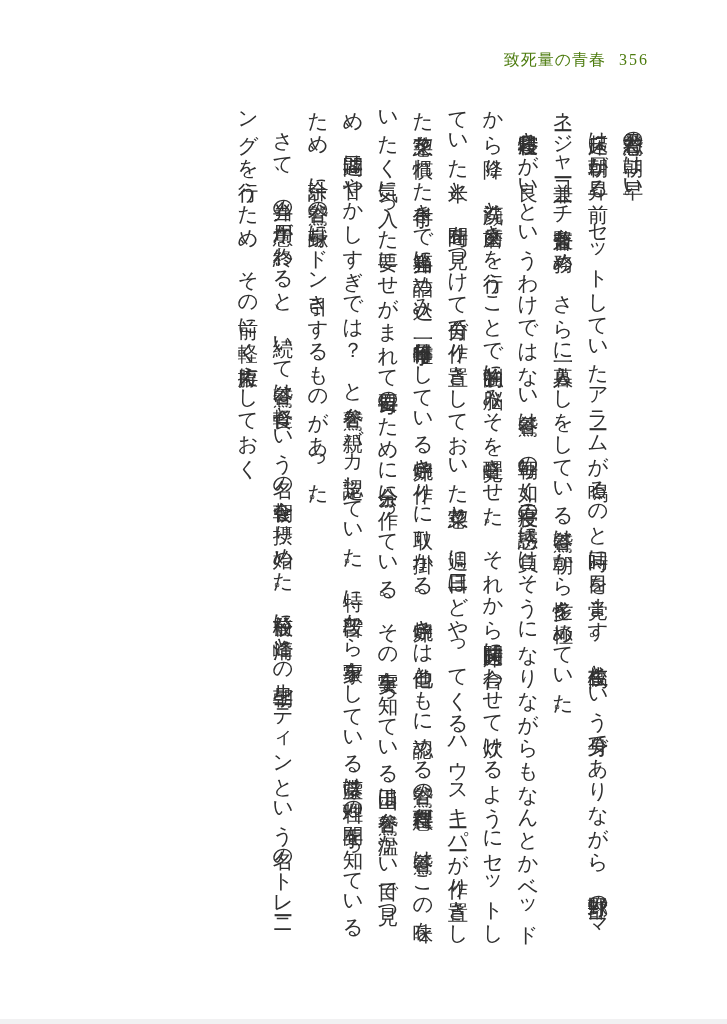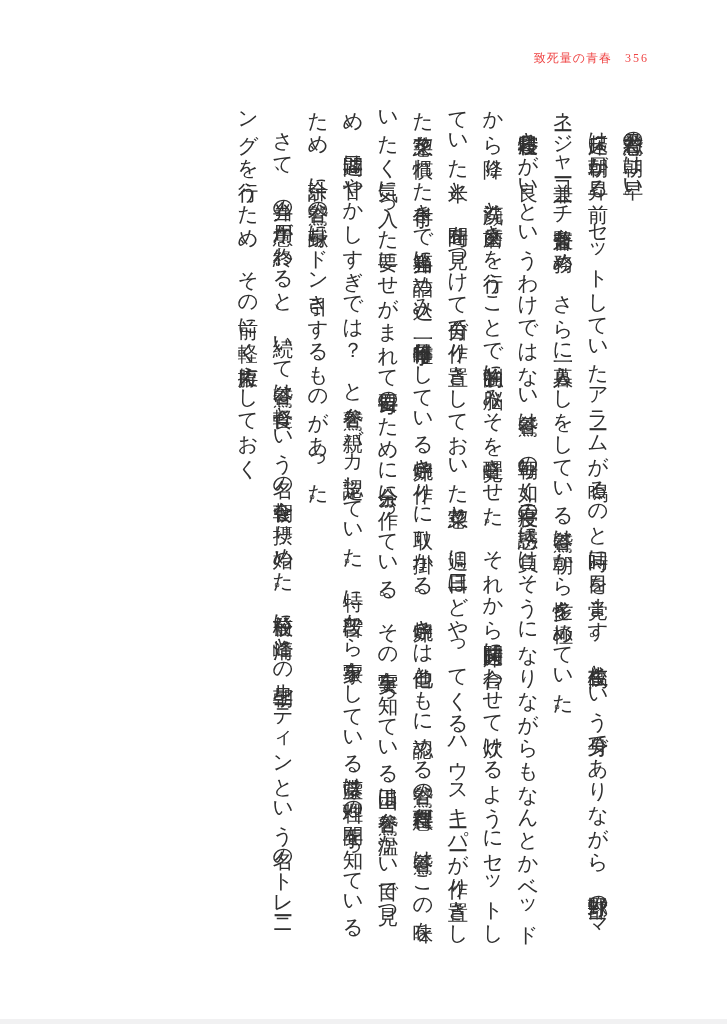--- a/index.html
+++ b/index.html
@@ -16,22 +16,22 @@
   }
   .page {
     position: absolute;
     inset: 0;
     background: #ffffff;
   }
   .running-header {
     position: absolute;
     top: 50px;
     right: 78px;
-    font-size: 12px;
-    color: #ef4444;
+    font-size: 16px;
+    color: #4d7c0f;
     letter-spacing: 1px;
     white-space: nowrap;
     margin-left: 36px;
   }
   .running-header .page-number {
     margin-left: 13px;
     letter-spacing: 2px;
   }
   .body-text {
     position: absolute;

